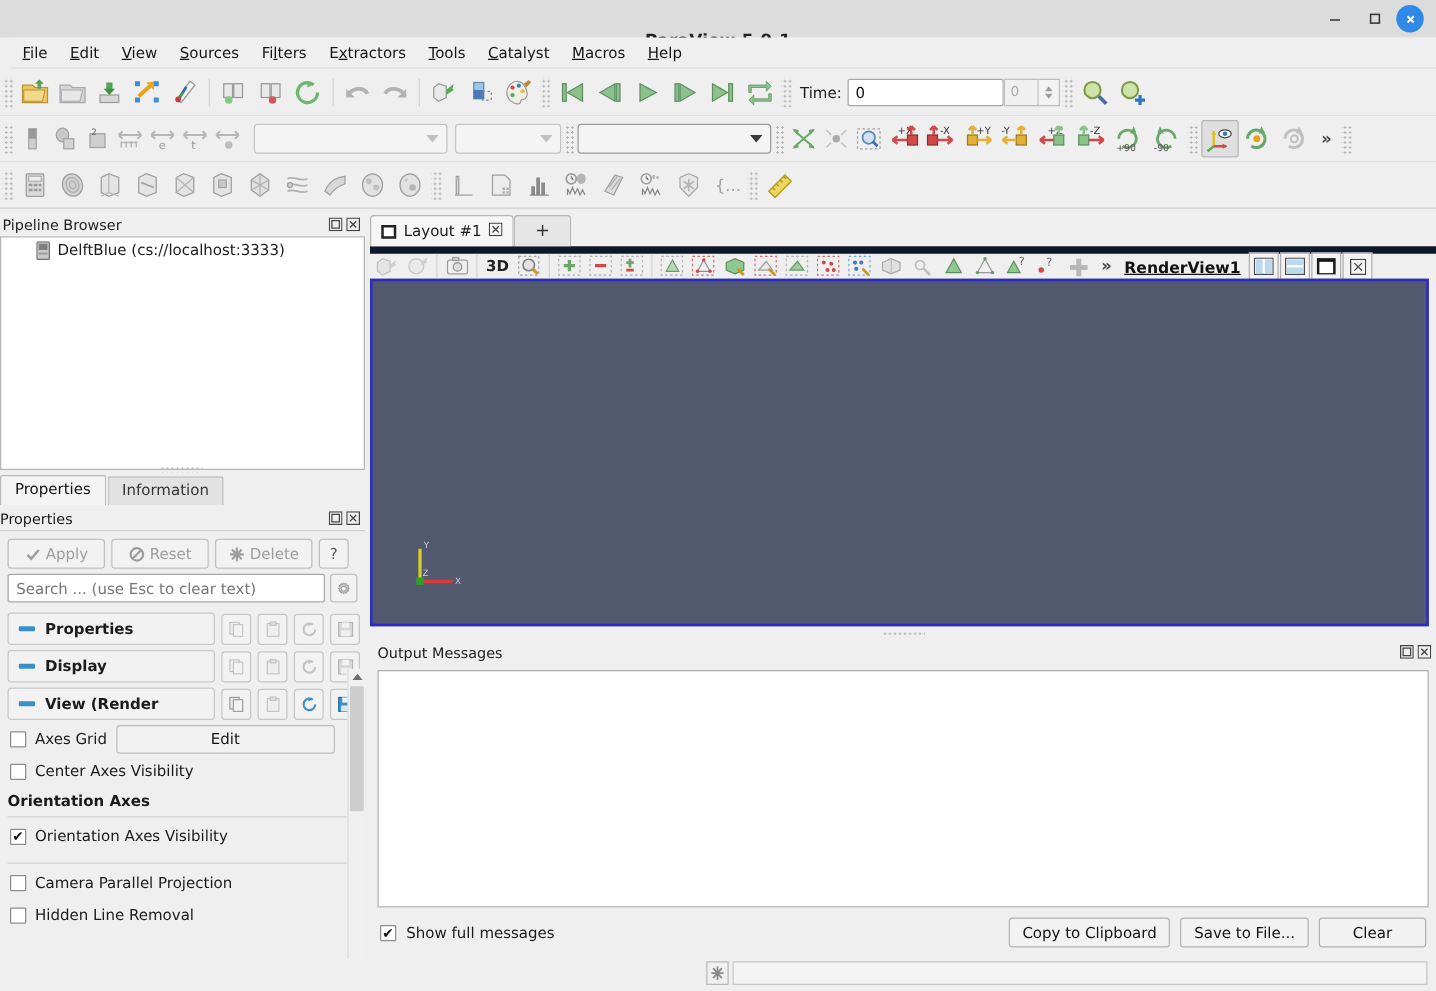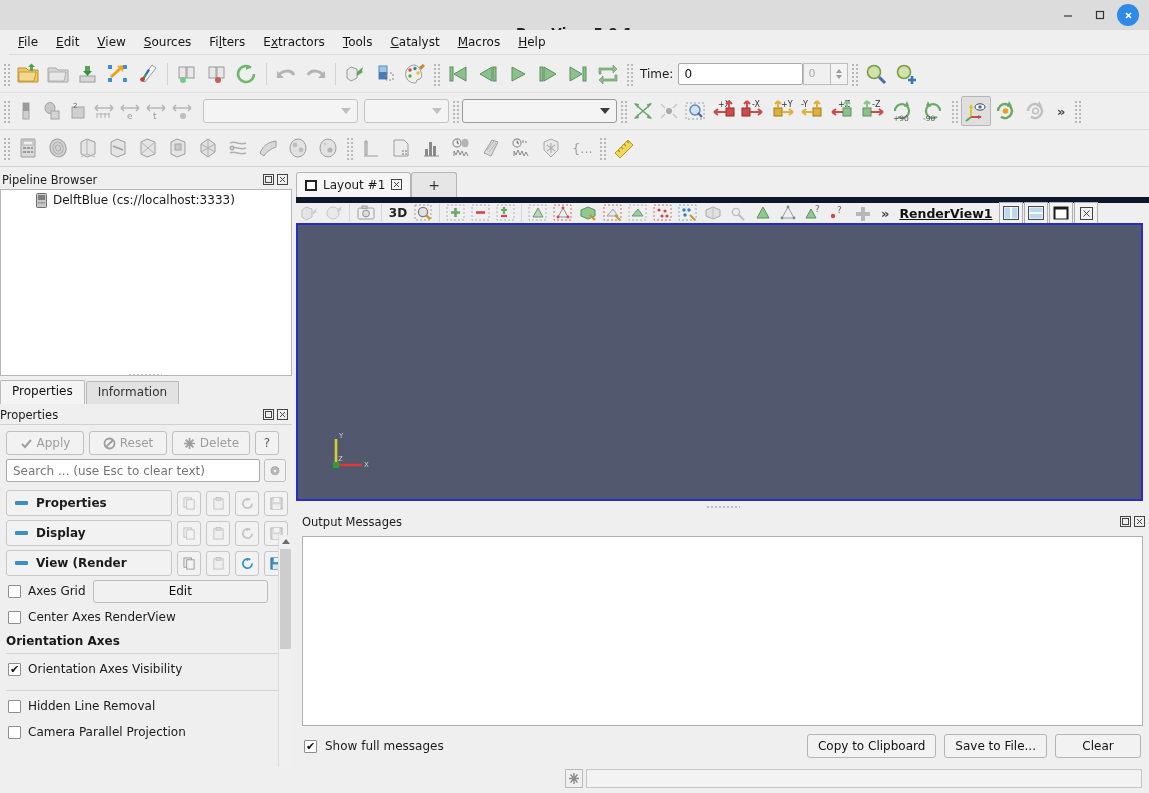--- a/index.html
+++ b/index.html
@@ -103,21 +103,21 @@
   }
   .panel-title .ttl { flex: 1; }
   .dock-btns { display: flex; gap: 3px; padding-right: 4px; }
   .dock-btn { font-size: 11px; color: #333; line-height: 1; }
 
   #pipeline-panel { position: absolute; left: 0; top: 171px; width: 292px; height: 205px; }
   .pipe-list {
     position: absolute; left: 0; top: 18px; width: 292px; height: 187px;
     background: #fff; border: 1px solid #b6b6b6;
   }
-  .pipe-row { display: flex; align-items: center; height: 20px; padding-left: 35px; font-size: 12px; }
+  .pipe-row { display: flex; align-items: center; height: 20px; padding-left: 28px; font-size: 12px; }
   .srv-icon { width: 11px; height: 15px; margin-right: 6px; position: relative; }
 
   
   .splitter-dots {
     position: absolute;
     background-image: radial-gradient(circle, #bdbdbd 1px, transparent 1px);
     background-size: 4px 4px;
   }
 
   
@@ -960,36 +960,36 @@
       </div>
 
       <div style="position:relative;">
         <div class="chk-row" style="padding-right:24px;">
           <span class="chk"></span>
           <span>Axes Grid</span>
           <span class="edit-btn">Edit</span>
         </div>
         <div class="chk-row">
           <span class="chk"></span>
-          <span>Center Axes RenderView</span>
+          <span>Center Axes Visibility</span>
         </div>
         <div class="grp-title">Orientation Axes</div>
         <div class="hr"></div>
         <div class="chk-row">
           <span class="chk">✔</span>
           <span>Orientation Axes Visibility</span>
         </div>
         <div class="hr" style="margin-top:8px;"></div>
         <div class="chk-row">
           <span class="chk"></span>
-          <span>Hidden Line Removal</span>
+          <span>Camera Parallel Projection</span>
         </div>
         <div class="chk-row">
           <span class="chk"></span>
-          <span>Camera Parallel Projection</span>
+          <span>Hidden Line Removal</span>
         </div>
       </div>
 
       <div class="vscroll" style="top:110px;height:250px;">
         <div class="arr" style="top:0">
             <i class="arr-up"></i>
           </div>
         <div class="thumb" style="top:14px;height:100px;"></div>
         <div class="arr" style="bottom:0">
             <i class="arr-dn"></i>

